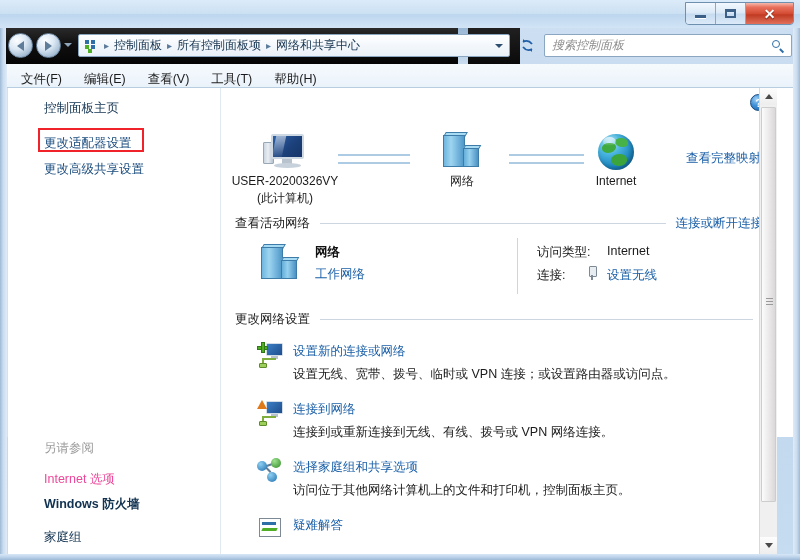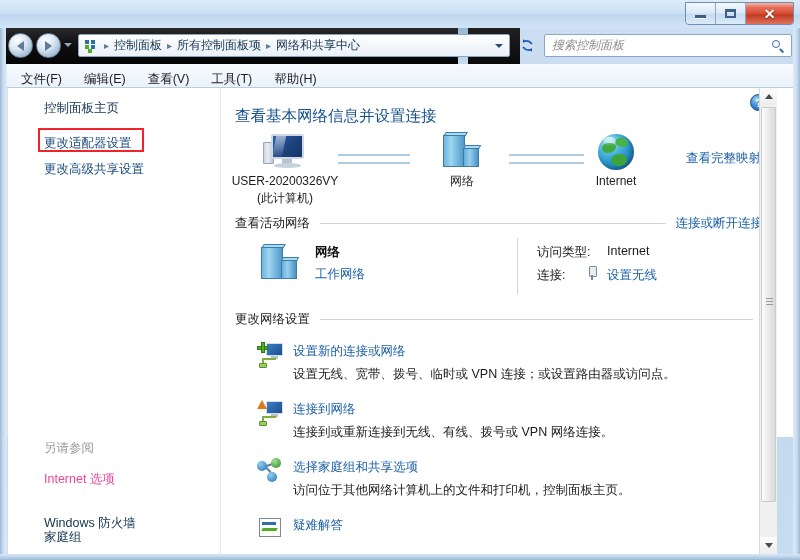--- a/index.html
+++ b/index.html
@@ -205,21 +205,21 @@
   #side-advanced { left: 36px; top: 73px; }
   #redbox {
     position: absolute; left: 30px; top: 40px; width: 106px; height: 24px;
     border: 2px solid #f0222a; box-sizing: border-box; pointer-events: none;
   }
   #seealso-title {
     position: absolute; left: 36px; top: 352px; font-size: 12.5px; color: #9a9a9a;
     font-family: "Liberation Sans", sans-serif;
   }
   #sa-1 { left: 36px; top: 383px; color: #ec4899; }
-  #sa-2 { left: 36px; top: 427px; color: #10314f; }
+  #sa-2 { left: 36px; top: 408px; color: #10314f; font-weight: bold; }
   #sa-3 { left: 36px; top: 441px; color: #10314f; text-align: center; }
 
   
   #content {
     position: absolute; left: 213px; top: 0; width: 556px; height: 466px;
     background: #ffffff; overflow: hidden;
   }
   #help-icon {
     position: absolute; right: 10px; top: 6px; width: 17px; height: 17px;
     border-radius: 50%;
@@ -587,21 +587,20 @@
       <span class="side-link" id="sa-1">Internet 选项</span>
       <span class="side-link" id="sa-2">Windows 防火墙</span>
       <span class="side-link" id="sa-3">家庭组</span>
     </div>
     <div id="sidebar-divider"></div>
 
     <div id="content">
 
       <div id="help-icon">?</div>
 
-      <div id="content-title">查看基本网络信息并设置连接</div>
 
       <div id="netmap">
 
         <div class="map-node" style="left:-6px; top:0;">
           <div class="ico-monitor">
             <div class="tower"></div>
             <div class="screen"></div>
             <div class="glare"></div>
             <div class="stand"></div>
             <div class="base"></div>

